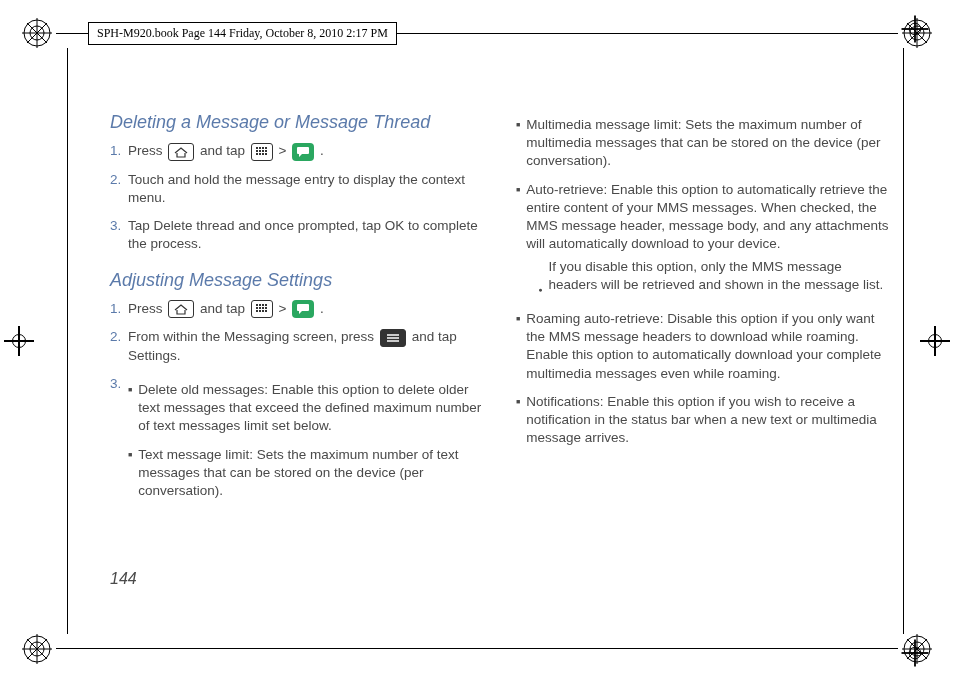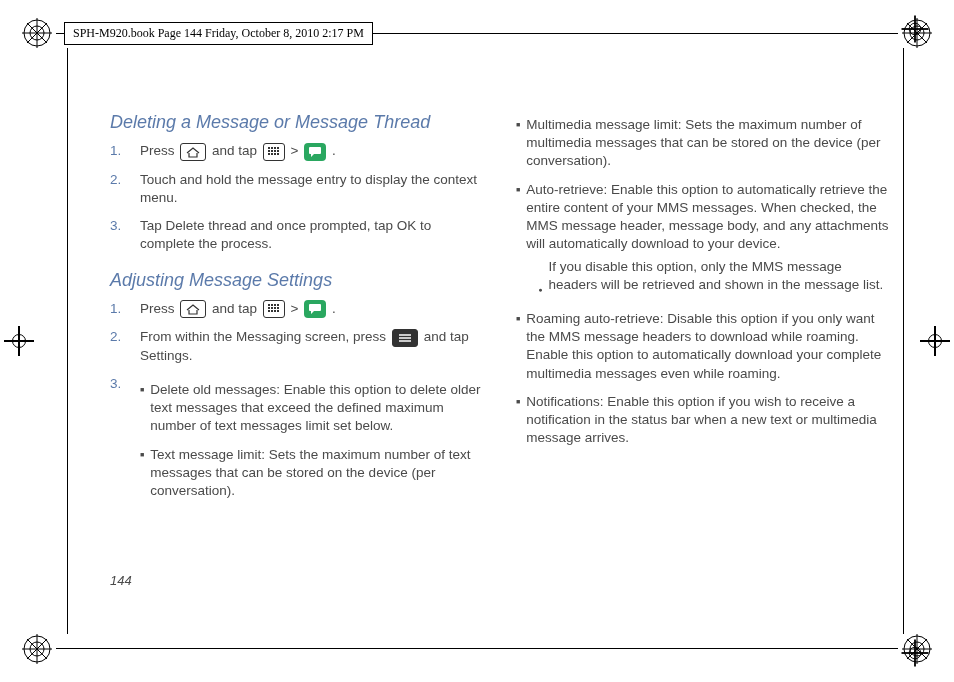--- a/index.html
+++ b/index.html
@@ -19,21 +19,21 @@
   }
   .cross::before { left: 14px; top: 0; width: 2px; height: 30px; }
   .cross::after  { top: 14px; left: 0; height: 2px; width: 30px; }
   .cross .circ { position: absolute; left: 8px; top: 8px; width: 14px; height: 14px; border: 1.5px solid #000; border-radius: 50%; }
   .radial { position: absolute; width: 30px; height: 30px; }
   .hline { position: absolute; height: 1px; background: #000; }
   .vline { position: absolute; width: 1px; background: #000; }
 
   .header-box {
     position: absolute;
-    left: 64px; top: 22px;
+    left: 88px; top: 22px;
     border: 1px solid #000;
     padding: 3px 8px;
     font-size: 12px;
     color: #000;
     font-family: "Times New Roman", Times, serif;
     background: #fff;
   }
 
   .page {
     position: absolute;
@@ -49,21 +49,21 @@
     font-family: Arial, Helvetica, sans-serif;
     font-style: italic;
     font-weight: 400;
     color: #5b7aaa;
     font-size: 18px;
     margin: 0 0 8px 0;
   }
   ol.steps { list-style: none; padding: 0; margin: 0 0 14px 0; }
   ol.steps > li { display: flex; margin: 0 0 10px 0; }
   ol.steps > li .num { color: #5b7aaa; width: 18px; flex: 0 0 18px; }
-  ol.steps > li .body { flex: 1; margin-left: 12px; }
+  ol.steps > li .body { flex: 1; }
   .b { font-weight: normal; }
   .iconbtn {
     display: inline-flex; align-items:center; justify-content:center;
     width: 26px; height: 18px;
     border: 1px solid #333; border-radius: 3px;
     background: #fff;
     vertical-align: middle;
     margin: 0 2px;
   }
   .iconbtn.sq { width: 22px; }
@@ -93,21 +93,21 @@
   ul.sub { list-style: none; padding: 0 0 0 12px; margin: 4px 0 0 0; }
   ul.sub > li { display: flex; margin: 0 0 6px 0; align-items: flex-end; }
   ul.sub > li::before {
     content: "●"; color: #4a4a4a; font-size: 7px;
     margin-right: 6px; margin-top: 4px; flex: 0 0 auto;
   }
   .footer {
     position: absolute;
     left: 110px; bottom: 94px;
     display: flex; align-items: baseline; gap: 26px;
-    font-size: 13px;
+    font-size: 16px;
   }
   .footer .pg { font-style: italic; color: #4a4a4a; }
   .footer .ft { font-style: italic; color: #4a4a4a; }
 </style>
 </head>
 <body>
 
 <div class="radial" style="left:22px; top:18px;">
   <svg width="30" height="30">
       <g stroke="#000" stroke-width="1" fill="none">

